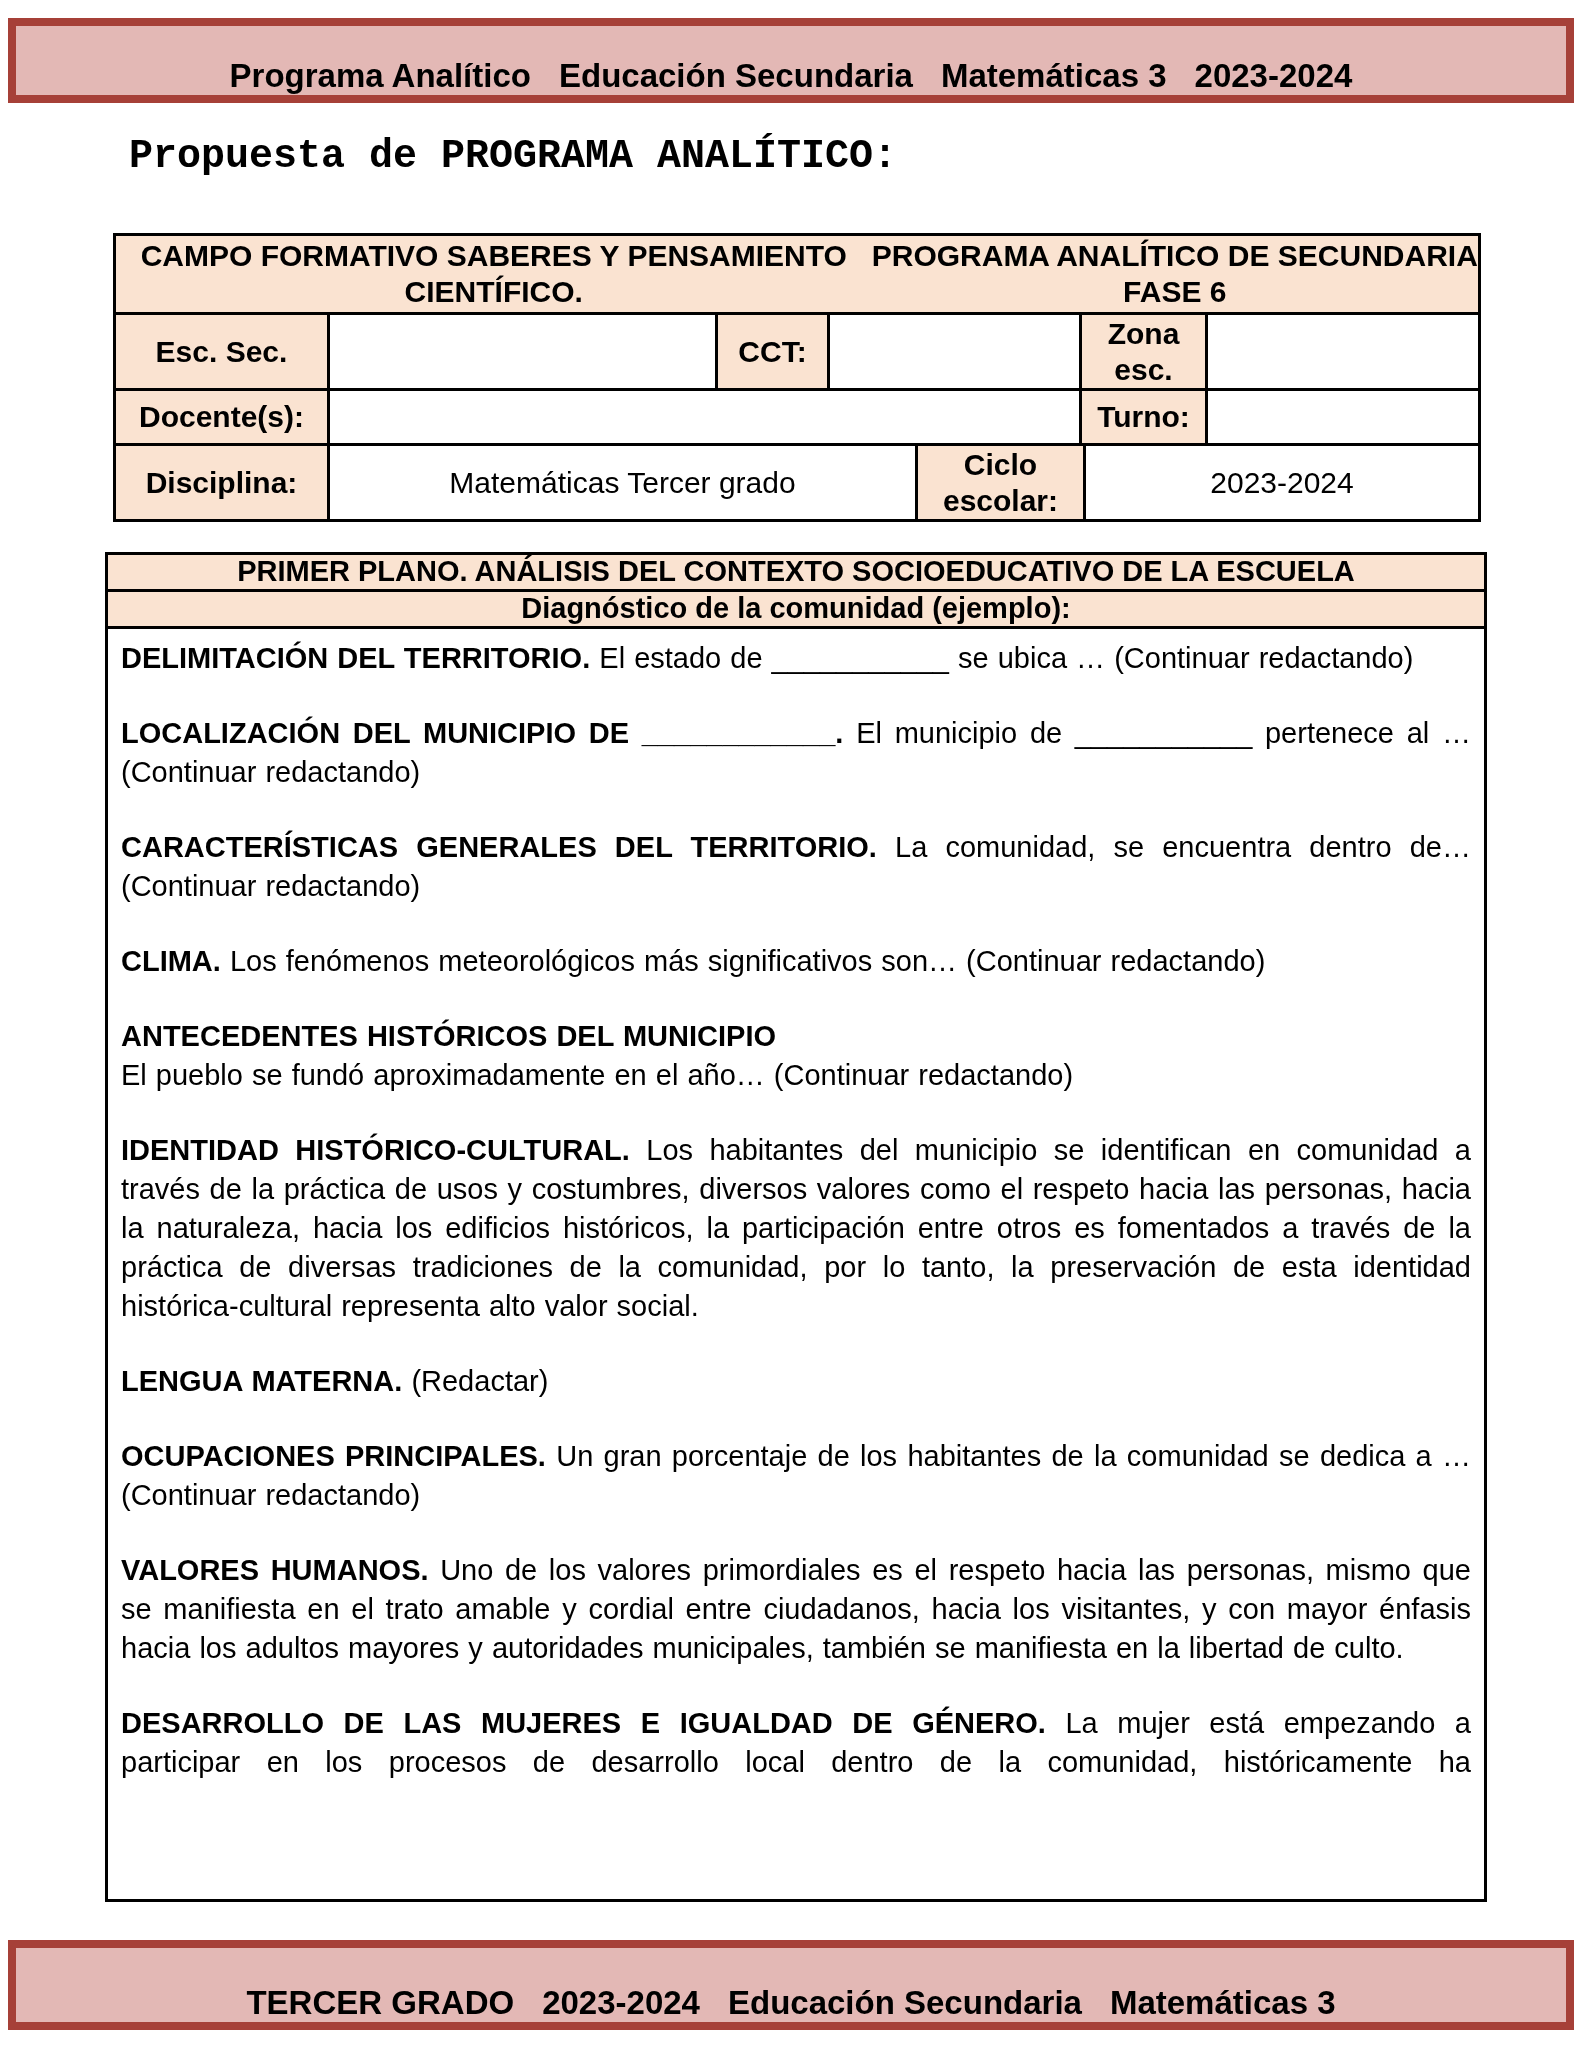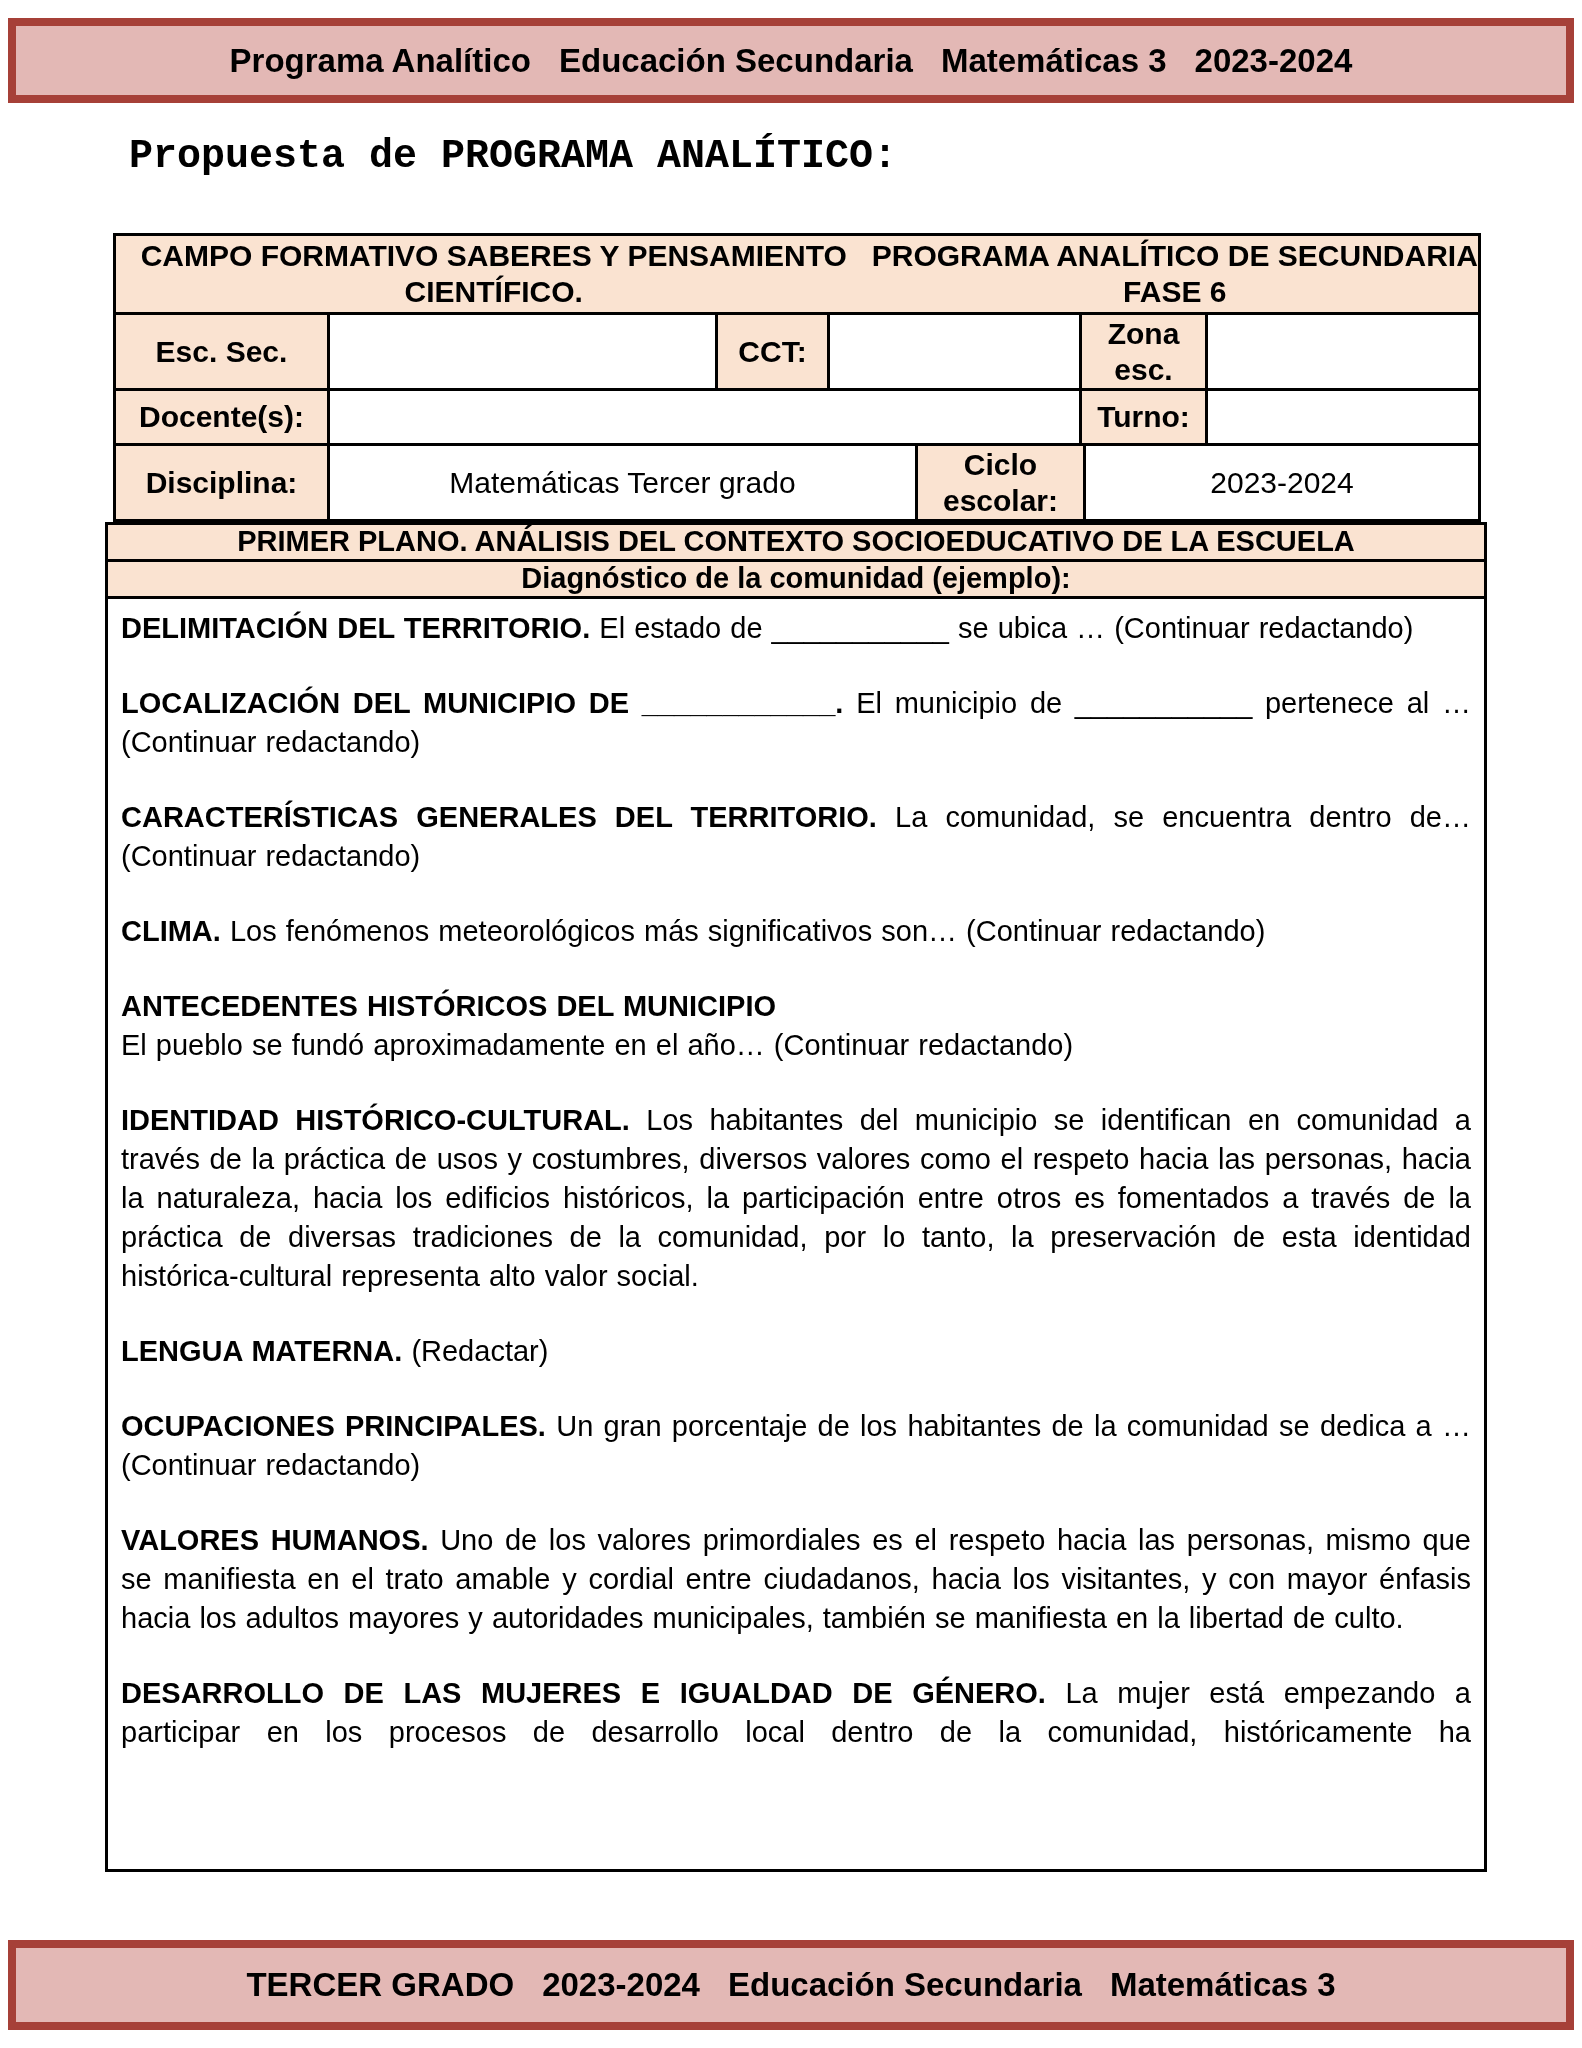--- a/index.html
+++ b/index.html
@@ -6,21 +6,21 @@
   html,body { background:#fff; }
   body {
     width:1582px; height:2048px; position:relative;
     font-family:"Liberation Sans", sans-serif; color:#000;
     overflow:hidden;
   }
   .banner {
     position:absolute; left:8px; right:8px;
     background:var(--banner-bg,#e3b8b5);
     border:8px solid var(--banner-border,#a64038);
-    display:flex; align-items:center; justify-content:center;
+    display:flex; align-items:flex-end; justify-content:center;
     gap:28px; font-weight:bold; font-size:33px; white-space:nowrap;
   }
   .banner-top { top:18px; height:85px; }
   .banner-bottom { top:1940px; height:90px; }
   .page-title {
     position:absolute; top:134px; left:129px;
     font-size:40px; font-weight:bold;font-family:Liberation Mono, monospace;
   }
   .content { position:absolute; top:233px; left:113px; width:1368px; }
 
@@ -34,21 +34,21 @@
     overflow:hidden;
   }
   .lbl { background:var(--table-label-bg,#fae3d1); font-weight:bold; }
   .h-hdr { height:79px; } .h-r1 { height:76px; } .h-r2 { height:55px; } .h-r3 { height:76px; }
   .w-214{width:214px;} .w-388{width:388px;} .w-112{width:112px;} .w-252{width:252px;}
   .w-126{width:126px;} .w-273{width:273px;} .w-752{width:752px;} .w-588{width:588px;}
   .w-168{width:168px;} .w-395{width:395px;} .w-full{width:1365px;}
 
   
   .tbl2 {
-    margin-left:-8px; width:1382px;
+    margin-top:30px; margin-left:-8px; width:1382px;
     border:3px solid #000;
   }
   .t2h {
     background:var(--table-label-bg,#fae3d1); font-weight:bold; text-align:center;
     font-size:29px; height:37px; line-height:32px; border-bottom:3px solid #000;
     overflow:hidden;
   }
   .t2body { background:#fff; min-height:1270px; padding:10px 13px 0 13px; }
   .para {
     font-size:29px; line-height:39px; text-align:justify;

